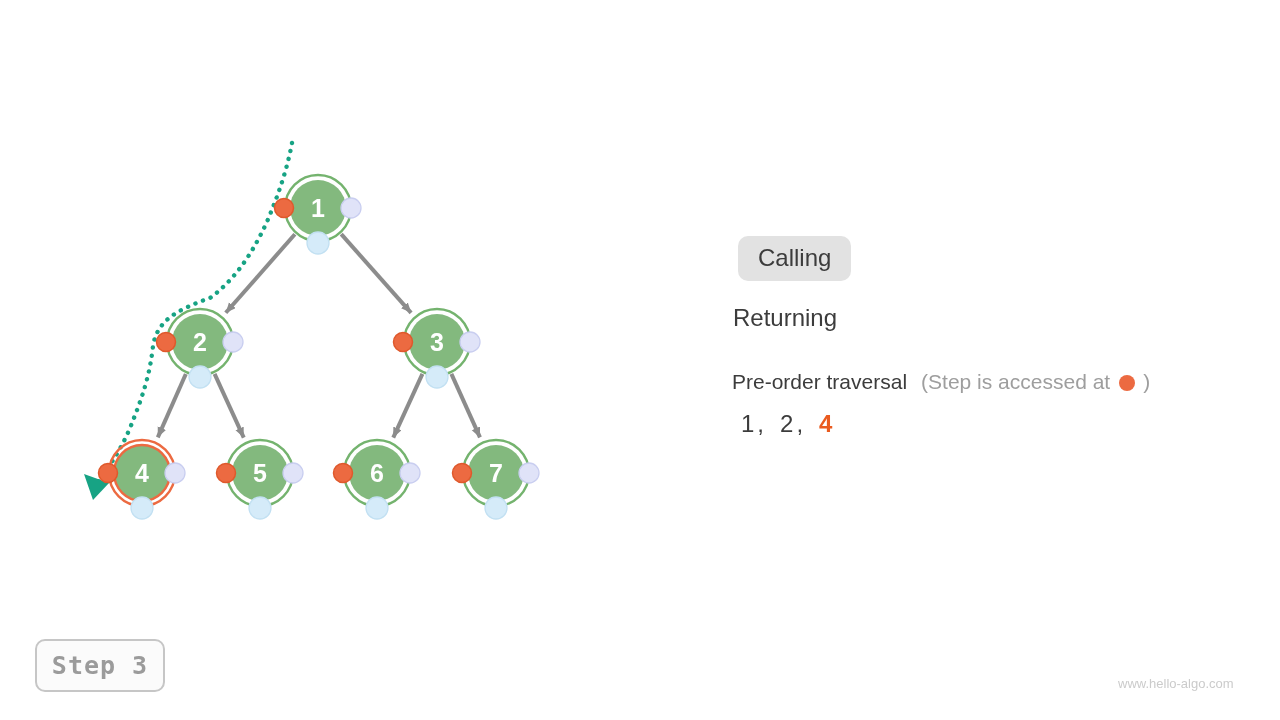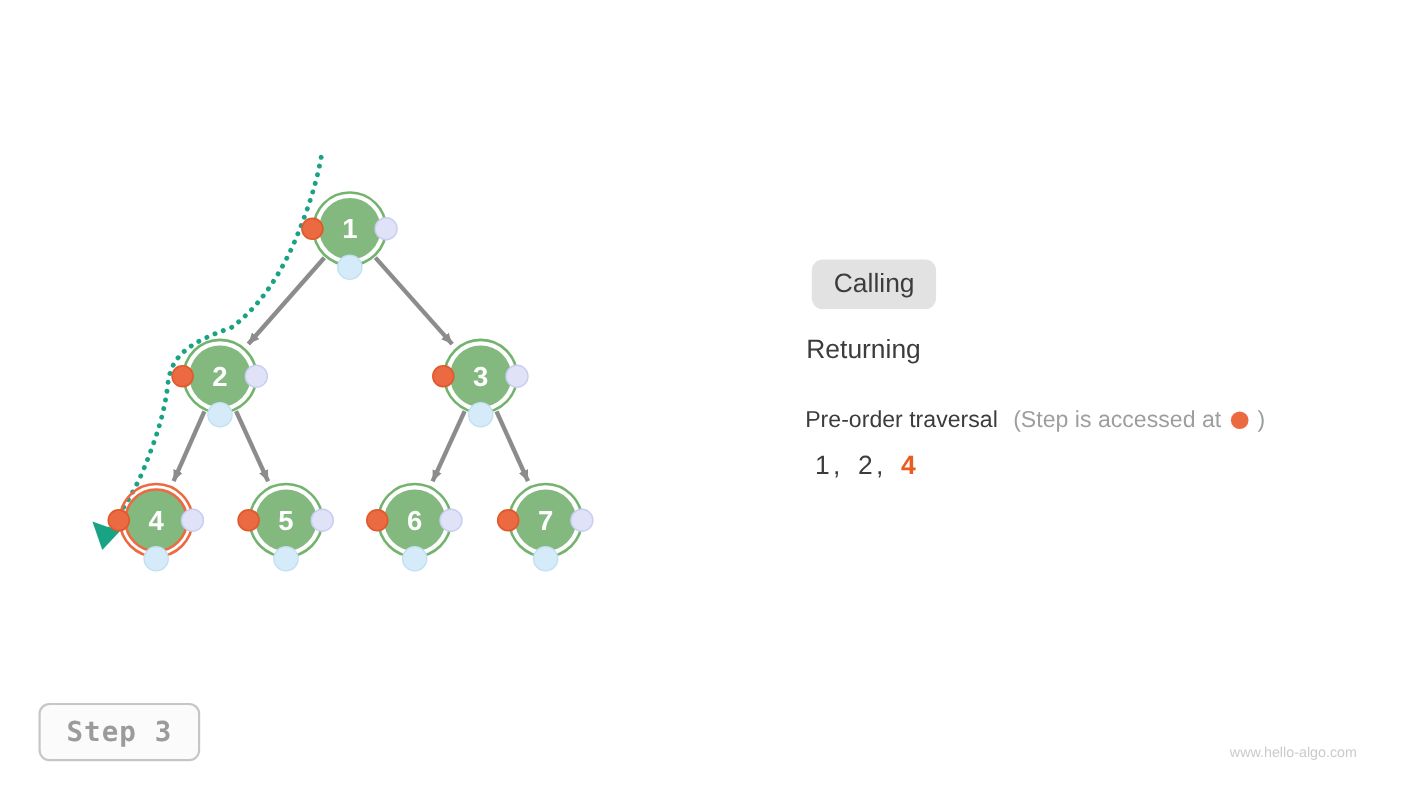--- a/index.html
+++ b/index.html
@@ -41,21 +41,21 @@
   .trav-note-suffix{color:var(--text-gray,#9e9e9e);}
   .seq{
     left:741px;top:411px;
     font-size:24px;line-height:26px;
     color:var(--text-dark,#3c3c3c);
   }
   .seq .comma{margin:0 16px 0 3px;}
   .seq .current{color:var(--seq-orange,#ea5b1f);font-weight:bold;}
 
   .step{
-    left:35px;top:639px;width:147px;height:53px;
+    left:35px;top:639px;width:130px;height:53px;
     box-sizing:border-box;
     border:2px solid #c6c6c6;border-radius:10px;
     background:#fbfbfb;
     display:flex;align-items:center;justify-content:center;
     font-family:"DejaVu Sans Mono",monospace;
     font-weight:bold;font-size:25px;letter-spacing:1px;
     color:#9b9b9b;
   }
   .watermark{
     left:1118px;top:676px;

